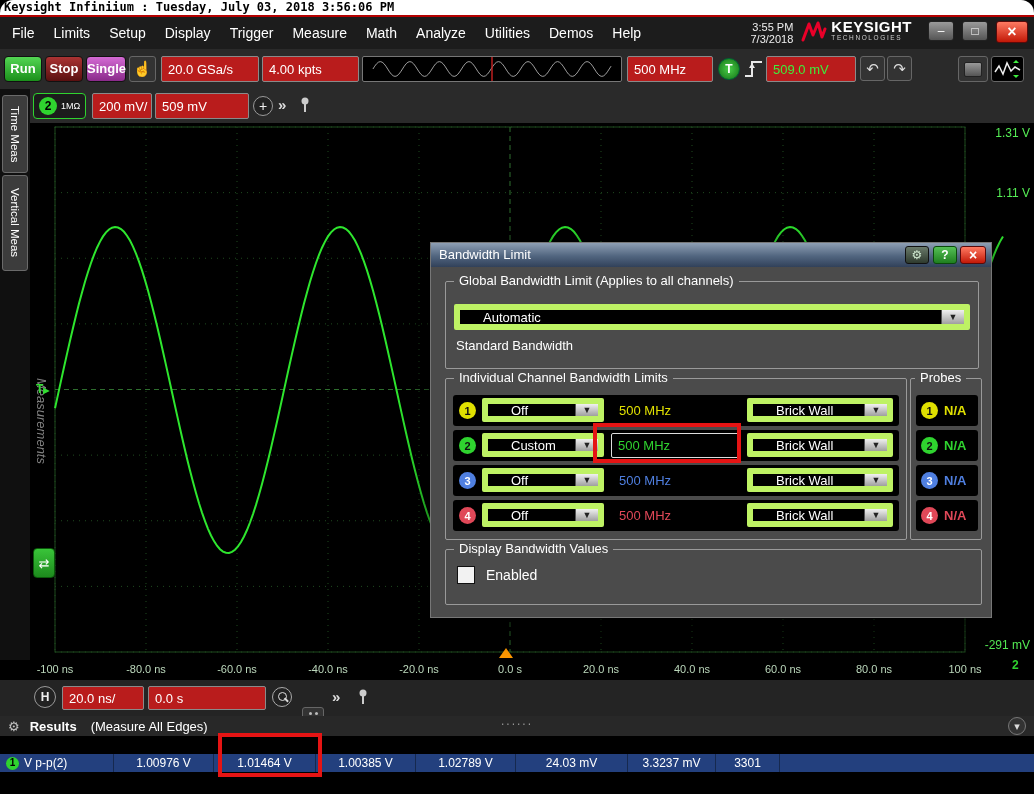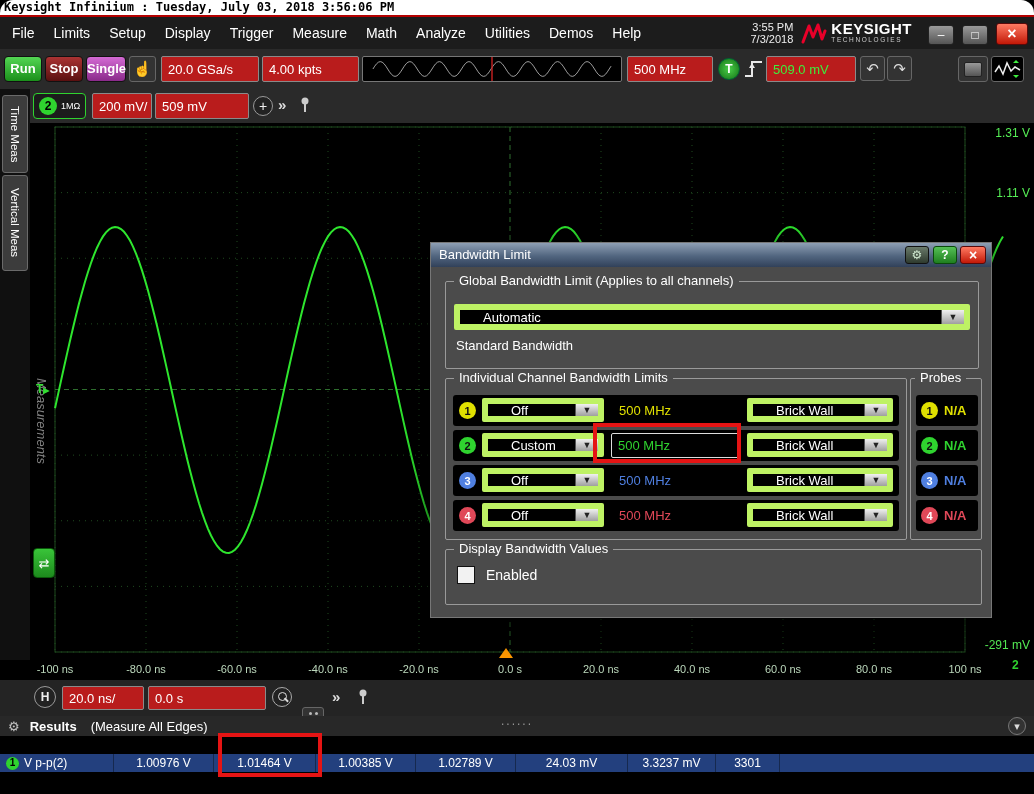--- a/index.html
+++ b/index.html
@@ -8,21 +8,21 @@
   
   .titlebar{position:absolute;left:0;top:0;width:1034px;height:15px;background:#ffffff;
             font-family:"DejaVu Sans Mono",monospace;font-size:12px;font-weight:bold;color:#000;
             line-height:15px;padding-left:4px;box-sizing:border-box;}
   .redline{position:absolute;left:0;top:15px;width:1034px;height:2px;background:#b40000;}
   
   .menubar{position:absolute;left:0;top:17px;width:1034px;height:32px;background:#1c1c1c;
            display:flex;align-items:center;color:#fff;}
   .menus{display:flex;gap:19px;padding-left:12px;font-size:14px;}
   .menu{cursor:default;}
-  .menubar-right{margin-left:auto;display:flex;align-items:flex-end;gap:8px;padding-right:6px;}
+  .menubar-right{margin-left:auto;display:flex;align-items:flex-start;gap:8px;padding-right:6px;}
   .clock{font-size:11px;line-height:12px;text-align:right;color:#eee;}
   .brand{display:flex;align-items:center;gap:4px;margin-right:8px;}
   .brand-txt{line-height:11px;}
   .brand-name{font-size:15px;font-weight:bold;letter-spacing:.5px;color:#fff;}
   .brand-sub{font-size:6.5px;letter-spacing:1.6px;color:#ccc;}
   .winbtn{width:26px;height:20px;border-radius:3px;border:1px solid #222;
           background:linear-gradient(#9a9a9a,#555);color:#fff;font-size:12px;line-height:18px;
           text-align:center;box-sizing:border-box;}
   .winclose{width:32px;height:22px;border-radius:3px;border:1px solid #5a0a0a;
             background:linear-gradient(#ff7a62,#c21807);color:#fff;font-weight:bold;

